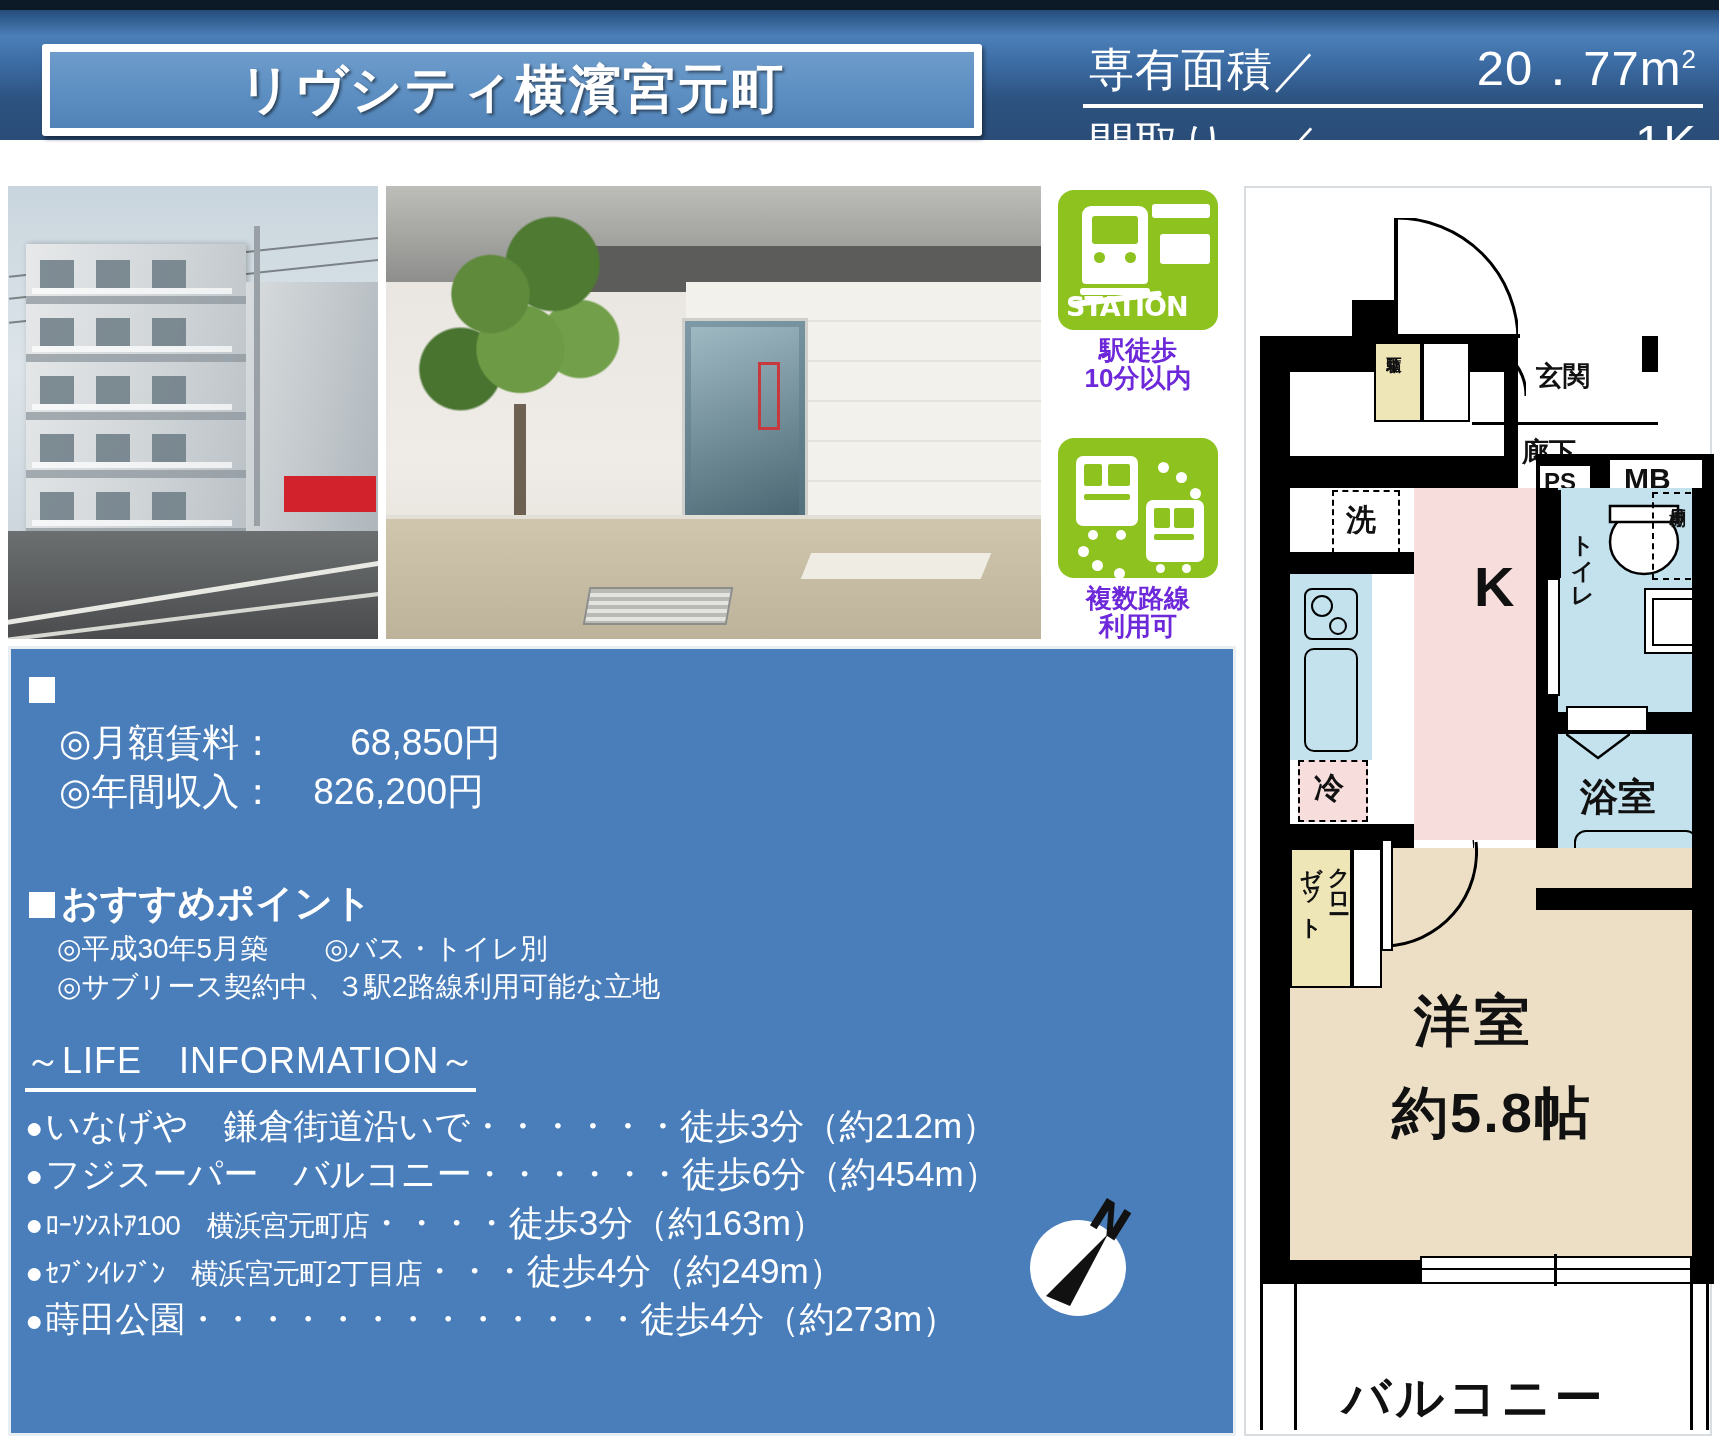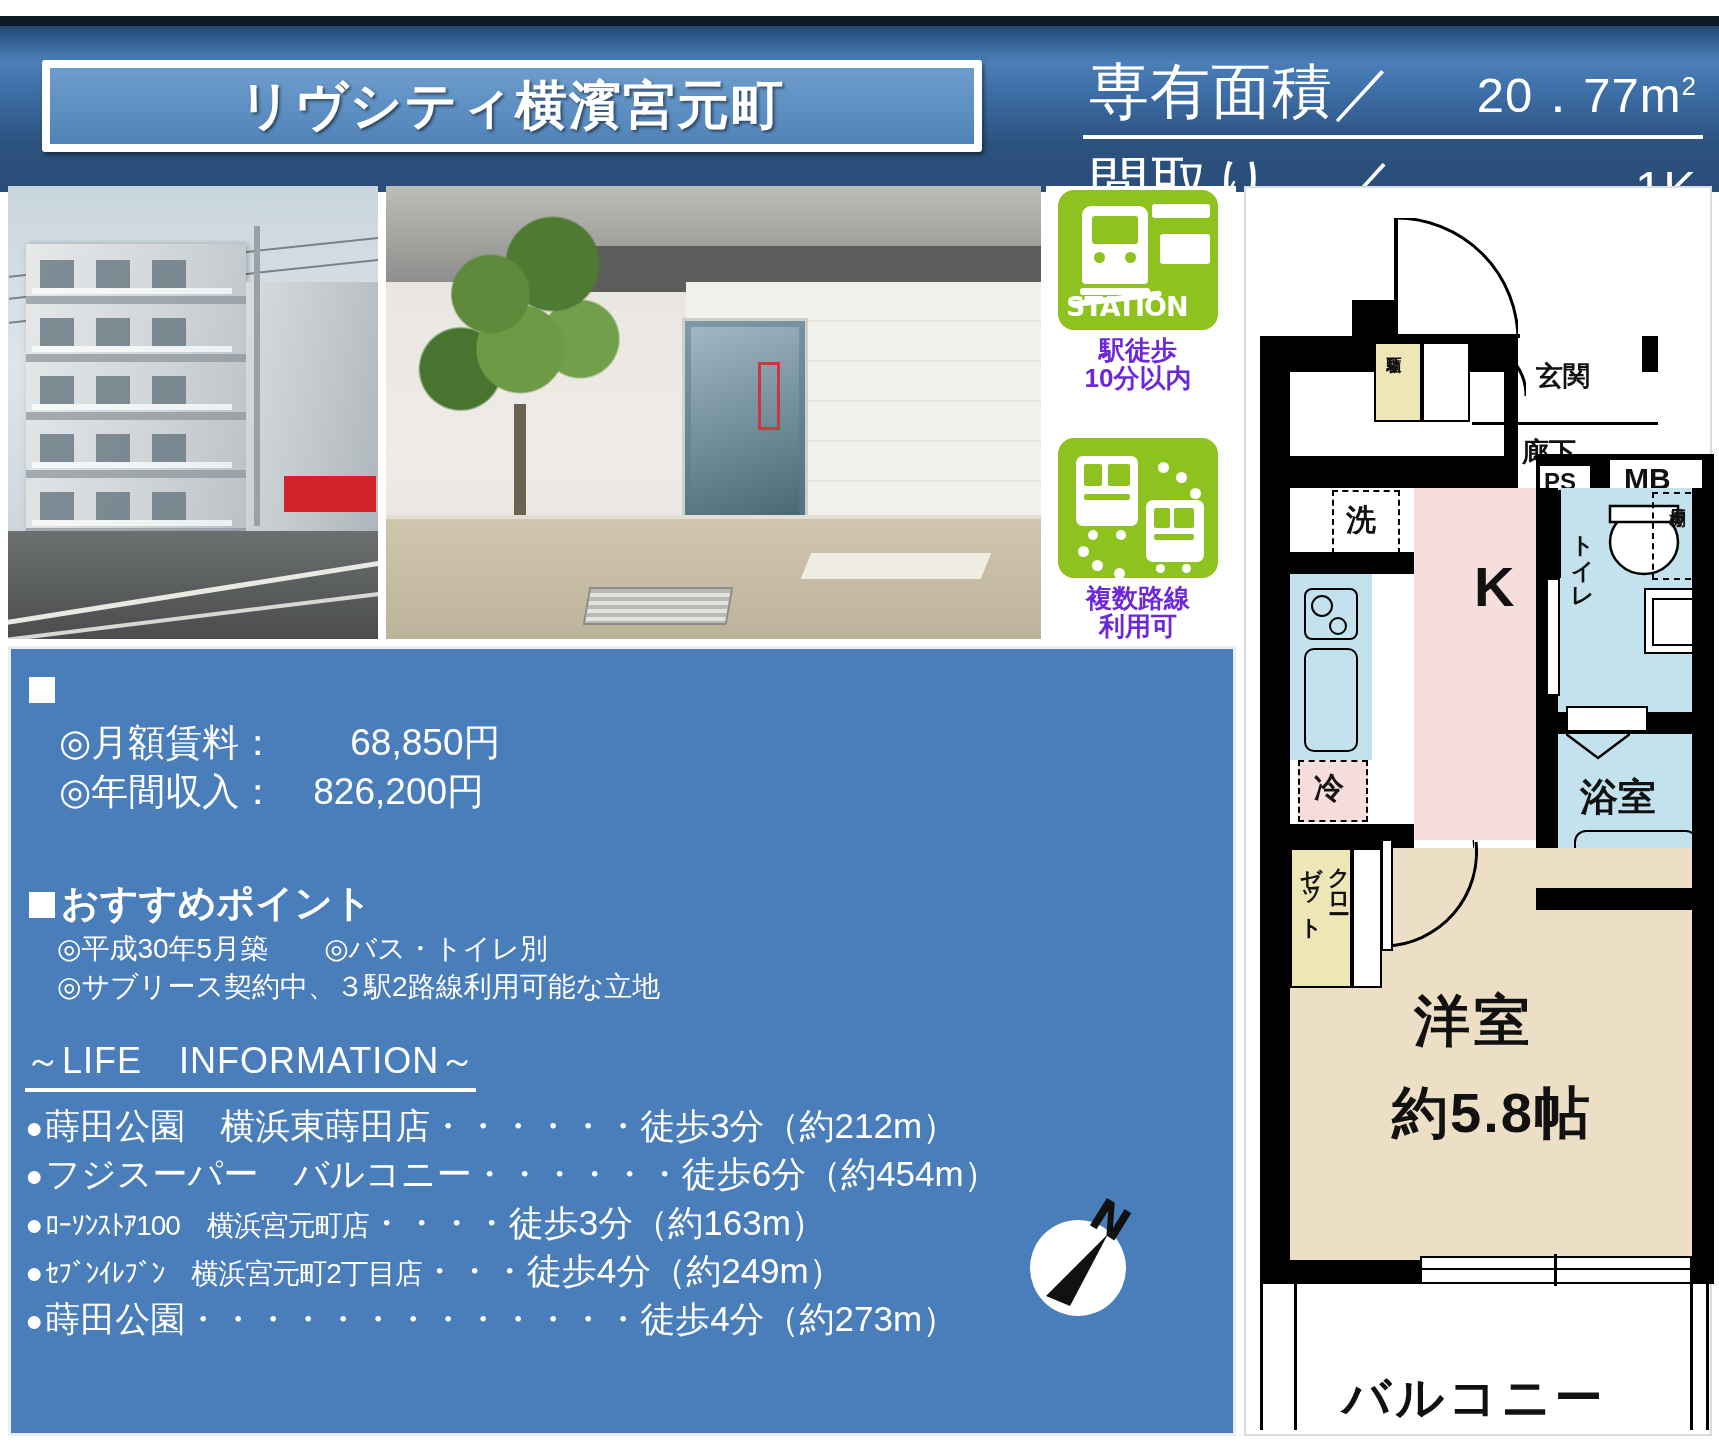--- a/index.html
+++ b/index.html
@@ -1,35 +1,35 @@
 <!DOCTYPE html>
 <html><head>
 <meta charset="utf-8">
 <style>
   html,body{margin:0;padding:0;background:#fff;}
   body{width:1719px;height:1445px;font-family:"Liberation Sans","DejaVu Sans",sans-serif;-webkit-font-smoothing:antialiased;}
   #page{position:relative;width:1719px;height:1445px;overflow:hidden;background:#ffffff;}
 
   
-  .header{position:absolute;left:0;top:16px;width:1719px;height:176px;
+  .header{position:absolute;left:0;top:0;width:1719px;height:140px;
     background:linear-gradient(to bottom,#18334f 0%,#2a5585 10%,#4c7fb8 26%,#3c6ca4 45%,#2c527f 72%,#2a4d78 100%);
     box-shadow:inset 0 2px 0 #0d1d2e;}
   .header::before{content:"";position:absolute;left:0;top:0;width:100%;height:10px;background:#0c1a28;}
   .title-box{position:absolute;left:42px;top:44px;width:940px;height:92px;background:#ffffff;
     border-radius:3px;box-shadow:2px 3px 4px rgba(0,0,0,.45);}
   .title-inner{position:absolute;left:8px;top:8px;right:8px;bottom:8px;
     background:linear-gradient(to bottom,#6e9ccb 0%,#5e90c3 50%,#5183b8 100%);
     display:flex;align-items:center;justify-content:center;}
   .title-text{font-size:52px;font-weight:bold;color:#ffffff;letter-spacing:2px;
     text-shadow:2px 2px 3px rgba(0,0,0,.5);white-space:nowrap;}
   .spec{position:absolute;right:16px;top:36px;width:620px;color:#fff;}
   .spec-row{display:flex;align-items:baseline;justify-content:space-between;
     border-bottom:4px solid #ffffff;padding:0 6px 2px 6px;margin-bottom:6px;
     font-size:45px;letter-spacing:1px;white-space:nowrap;}
-  .spec-row .lbl{font-size:60px;}
+  .spec-row .lbl{font-size:45px;}
   .spec-row .val{font-size:49px;}
   .sup{font-size:26px;vertical-align:super;}
 
   
   .photo-a{position:absolute;left:8px;top:186px;width:370px;height:453px;overflow:hidden;background:#93a3ad;}
   .photo-b{position:absolute;left:386px;top:186px;width:655px;height:453px;overflow:hidden;background:#cfcfcb;}
 
   
   .bld-sky{position:absolute;inset:0;background:linear-gradient(to bottom,#c9d5dd 0%,#dde5ea 40%,#c2cdd4 100%);}
   .bld-body{position:absolute;left:18px;top:58px;width:220px;height:400px;background:linear-gradient(100deg,#e7e9ea 0%,#cfd4d7 55%,#b7bec3 100%);
@@ -284,21 +284,21 @@
         <div>◎サブリース契約中、３駅2路線利用可能な立地</div>
       </div>
     </div>
 
     <div class="lifeinfo">
       <div class="life-head">～LIFE　INFORMATION～</div>
       <div class="life-list">
 
         <div class="life-row">
           <span class="bullet">●</span>
-          <span class="nm">蒔田公園　横浜東蒔田店</span>
+          <span class="nm">いなげや　鎌倉街道沿いで</span>
           <span class="dots">・・・・・・</span>
           <span class="walk">徒歩3分（約212m）</span>
         </div>
 
         <div class="life-row">
           <span class="bullet">●</span>
           <span class="nm">フジスーパー　バルコニー</span>
           <span class="dots">・・・・・・</span>
           <span class="walk">徒歩6分（約454m）</span>
         </div>

